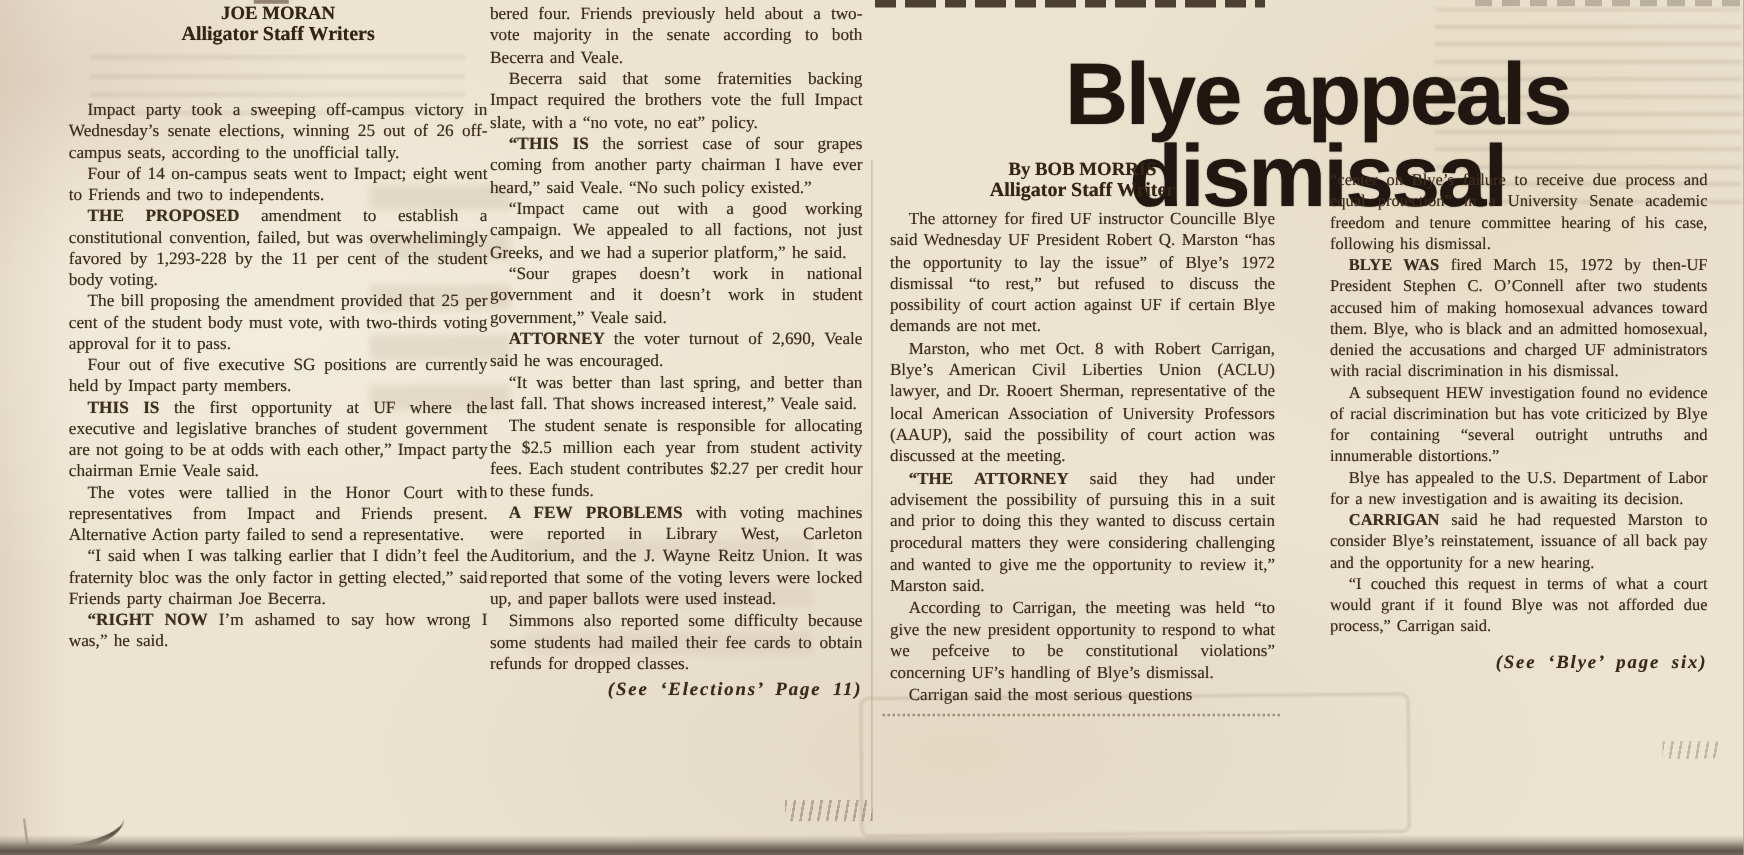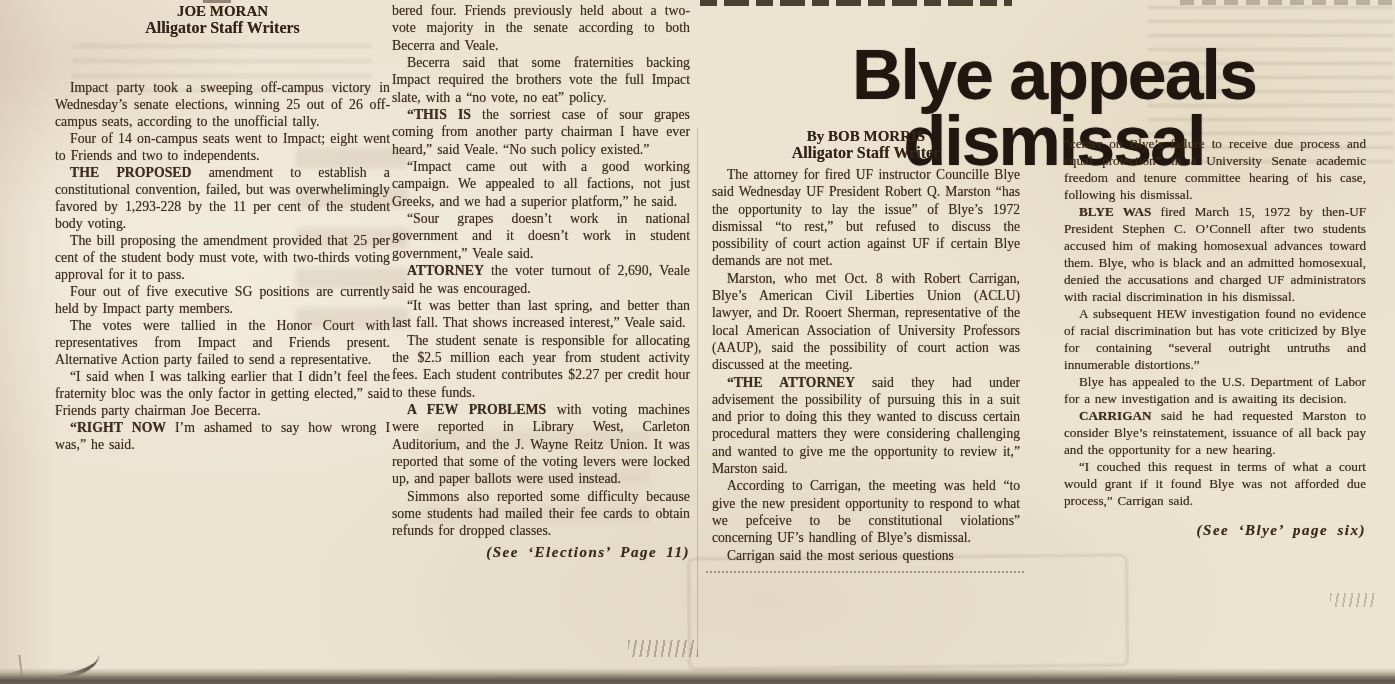--- a/index.html
+++ b/index.html
@@ -95,20 +95,21 @@
 
   <section class="col colA">
     <div class="byline">JOE MORAN</div>
     <div class="byline-role">Alligator Staff Writers</div>
     <div class="body">
         <p>Impact party took a sweeping off-campus victory in Wednesday’s senate elections, winning 25 out of 26 off-campus seats, according to the unofficial tally.</p>
         <p>Four of 14 on-campus seats went to Impact; eight went to Friends and two to independents.</p>
         <p><strong>THE PROPOSED </strong>amendment to establish a constitutional convention, failed, but was overwhelimingly favored by 1,293-228 by the 11 per cent of the student body voting.</p>
         <p>The bill proposing the amendment provided that 25 per cent of the student body must vote, with two-thirds voting approval for it to pass.</p>
         <p>Four out of five executive SG positions are currently held by Impact party members.</p>
+        <p><strong>THIS IS </strong>the first opportunity at UF where the executive and legislative branches of student government are not going to be at odds with each other,” Impact party chairman Ernie Veale said.</p>
         <p>The votes were tallied in the Honor Court with representatives from Impact and Friends present.  Alternative Action party failed to send a representative.</p>
         <p>“I said when I was talking earlier that I didn’t feel the fraternity bloc was the only factor in getting elected,” said Friends party chairman Joe Becerra.</p>
         <p><strong>“RIGHT NOW </strong>I’m ashamed to say how wrong I was,” he said.</p>
       </div>
   </section>
 
   <section class="col colB">
     <div class="body">
         <p class="noindent">bered four.  Friends previously held about a two-vote majority in the senate according to both Becerra and Veale.</p>
         <p>Becerra said that some fraternities backing Impact required the brothers vote the full Impact slate, with a “no vote, no eat” policy.</p>

